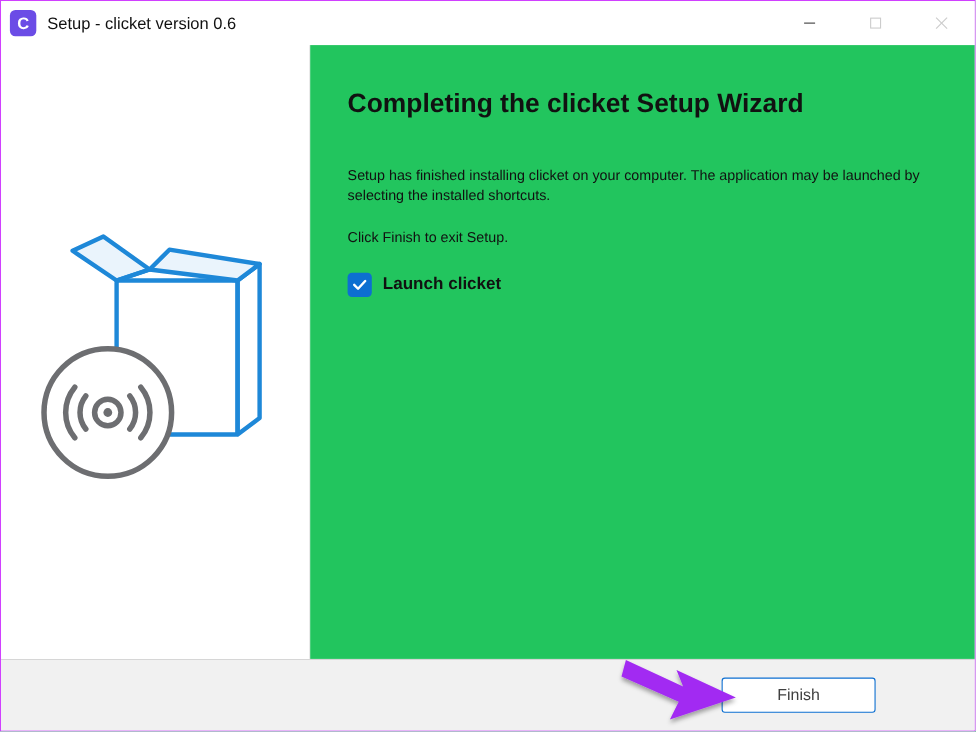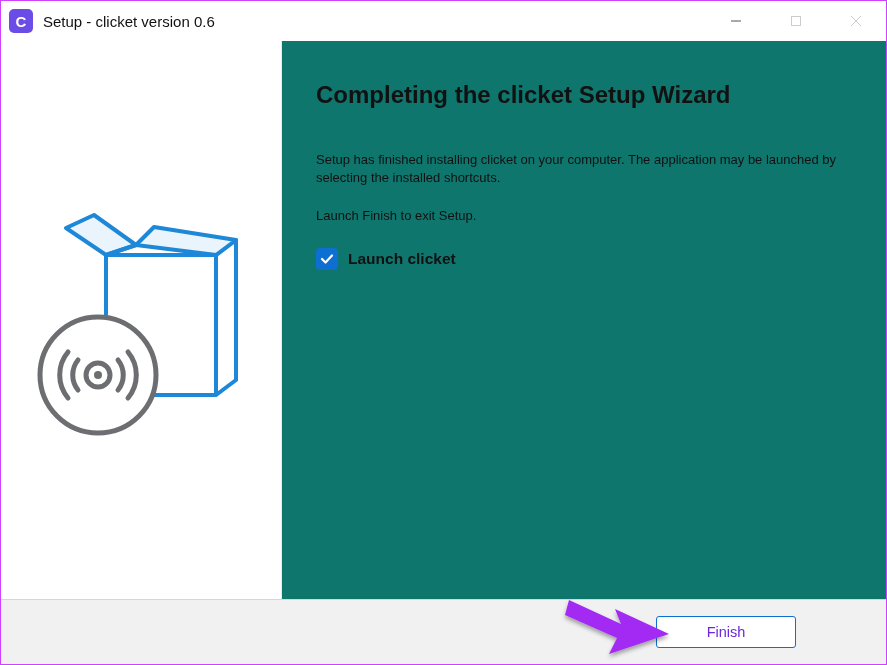--- a/index.html
+++ b/index.html
@@ -75,21 +75,21 @@
       width: 281px;
       background: #ffffff;
       border-right: 1px solid #e8e8e8;
       display: flex;
       align-items: center;
       justify-content: center;
     }
     .main {
       flex: 1;
       padding: 40px 34px 20px 34px;
-      background: #0f766e;
+      background: #22c55e;
     }
     .heading {
       font-size: 24px;
       font-weight: 700;
       color: #111;
       margin-bottom: 42px;
     }
     .body-text {
       font-size: 13px;
       color: #111;
@@ -129,21 +129,21 @@
       padding: 0 90px 0 0;
       position: relative;
     }
     .finish-btn {
       width: 140px;
       height: 32px;
       background: #ffffff;
       border: 1.5px solid #0d6fd1;
       border-radius: 3px;
       font-size: 14.5px;
-      color: #6d28d9;
+      color: #404040;
       display: flex;
       align-items: center;
       justify-content: center;
       cursor: pointer;
     }
     .arrow-overlay {
       position: absolute;
       left: 560px;
       top: -18px;
       pointer-events: none;
@@ -205,21 +205,21 @@
           <path d="M32 152 A36 36 0 0 0 32 198" fill="none" stroke="#6d6e71" stroke-width="5" stroke-linecap="round"></path>
           <path d="M82 160 A24 24 0 0 1 82 190" fill="none" stroke="#6d6e71" stroke-width="5" stroke-linecap="round"></path>
           <path d="M92 152 A36 36 0 0 1 92 198" fill="none" stroke="#6d6e71" stroke-width="5" stroke-linecap="round"></path>
         </g>
       </svg>
     </div>
 
     <div class="main">
       <h1 class="heading">Completing the clicket Setup Wizard</h1>
       <p class="body-text">Setup has finished installing clicket on your computer. The application may be launched by selecting the installed shortcuts.</p>
-      <p class="body-text">Launch Finish to exit Setup.</p>
+      <p class="body-text">Click Finish to exit Setup.</p>
       <div class="checkbox-row">
         <div class="checkbox">
           <svg viewBox="0 0 14 14">
             <path d="M2 7 L5.5 10.5 L12 3.5" fill="none" stroke="#ffffff" stroke-width="2.2" stroke-linecap="round" stroke-linejoin="round"></path>
           </svg>
         </div>
         <span class="checkbox-label">Launch clicket</span>
       </div>
     </div>
   </div>

